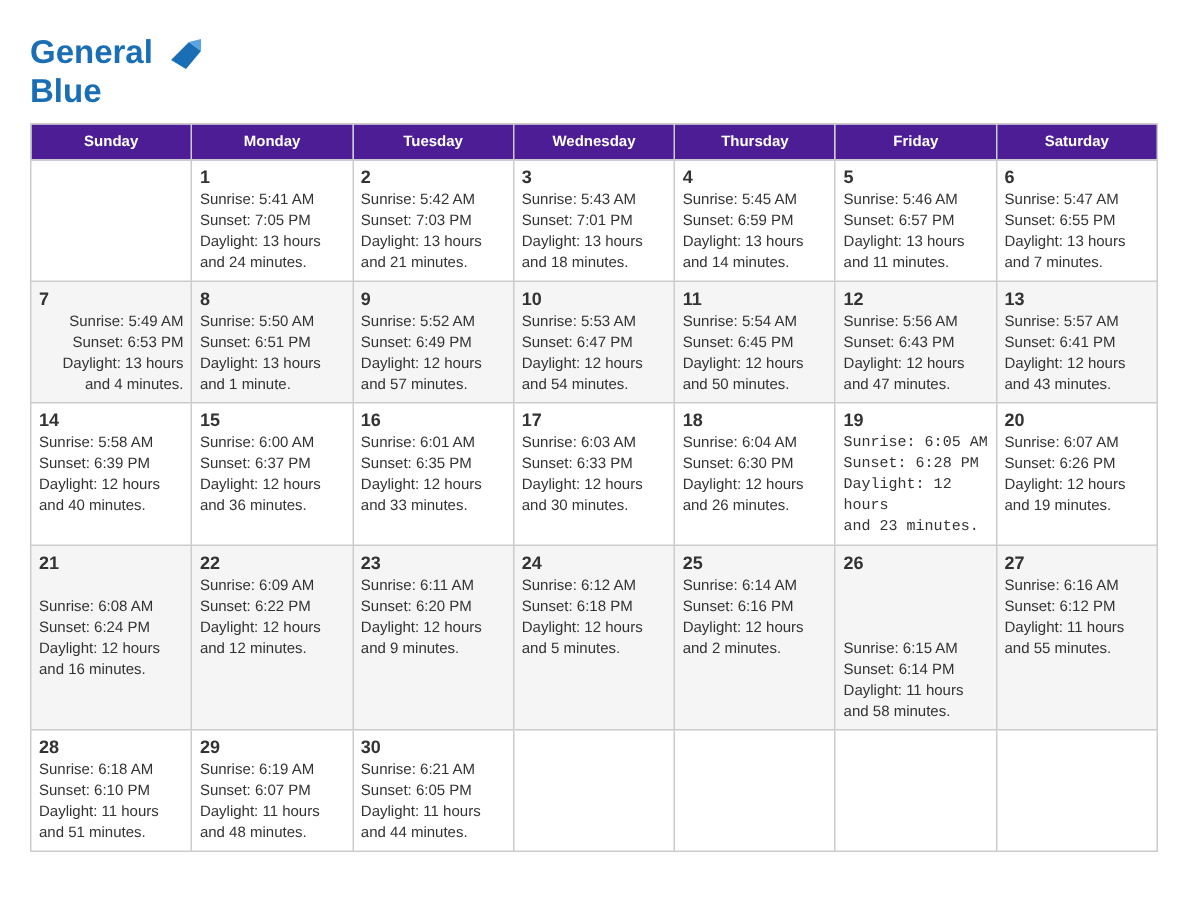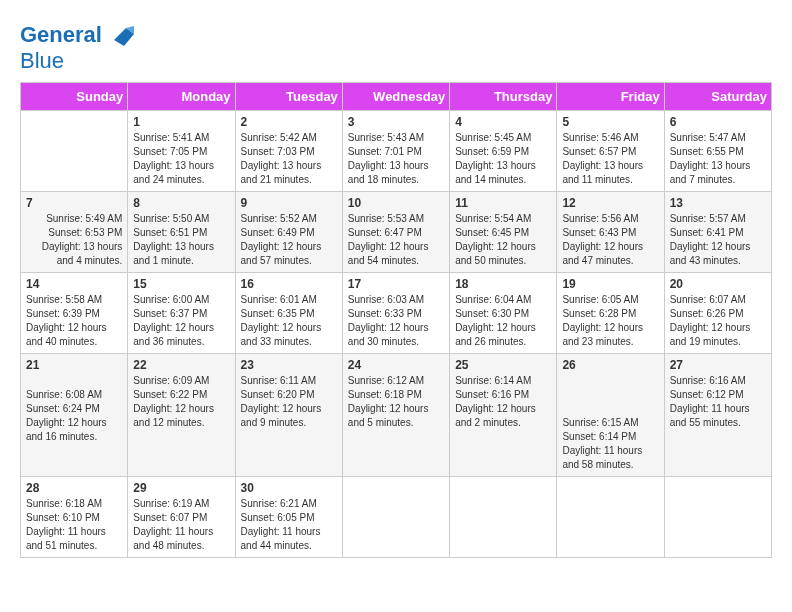--- a/index.html
+++ b/index.html
@@ -36,25 +36,25 @@
     .location {
       font-size: 15px;
       color: #333;
     }
     table {
       width: 100%;
       border-collapse: collapse;
       table-layout: fixed;
     }
     thead tr th {
-      background-color: #d946ef;
+      background-color: #4c1d95;
       color: #fff;
-      font-size: 13px;
+      font-size: 10px;
       padding: 6px 4px;
-      text-align: right;
+      text-align: center;
       border: 1px solid #ccc;
     }
     tbody tr td {
       border: 1px solid #ccc;
       vertical-align: top;
       padding: 4px 5px;
       font-size: 10.5px;
       color: #333;
       height: 80px;
     }
@@ -86,21 +86,21 @@
     <div>
       <div style="display:flex;align-items:center;">
         <div style="font-size:22px;font-weight:bold;color:#333;line-height:1.2;">
           <span style="color:#1a6eb5;">General</span>
         </div>
         <svg class="logo-icon" viewBox="0 0 30 30" xmlns="http://www.w3.org/2000/svg">
           <polygon points="8,20 20,8 28,14 18,26" fill="#1a6eb5"></polygon>
           <polygon points="20,8 28,14 28,6" fill="#5ba3e0"></polygon>
         </svg>
       </div>
-      <div style="font-size:22px;font-weight:normal;color:#1a6eb5;line-height:1.0;">Blue</div>
+      <div style="font-size:22px;font-weight:bold;color:#1a6eb5;line-height:1.0;">Blue</div>
     </div>
   </div>
   <div class="title-block">
   </div>
 </div>
 
 <table>
   <thead>
     <tr id="days-header">
         <th>Sunday</th>
@@ -240,21 +240,21 @@
         </td>
         <td>
           <div class="day-number">18</div>
           <div class="cell-info" style="white-space: pre-line;">Sunrise: 6:04 AM
 Sunset: 6:30 PM
 Daylight: 12 hours
 and 26 minutes.</div>
         </td>
         <td>
           <div class="day-number">19</div>
-          <div class="cell-info" style="white-space: pre-line;">Sunrise: 6:05 AM
+          <div class="cell-info" style="white-space: pre-line; font-family: Liberation Mono, monospace;">Sunrise: 6:05 AM
 Sunset: 6:28 PM
 Daylight: 12 hours
 and 23 minutes.</div>
         </td>
         <td>
           <div class="day-number">20</div>
           <div class="cell-info" style="white-space: pre-line;">Sunrise: 6:07 AM
 Sunset: 6:26 PM
 Daylight: 12 hours
 and 19 minutes.</div>

